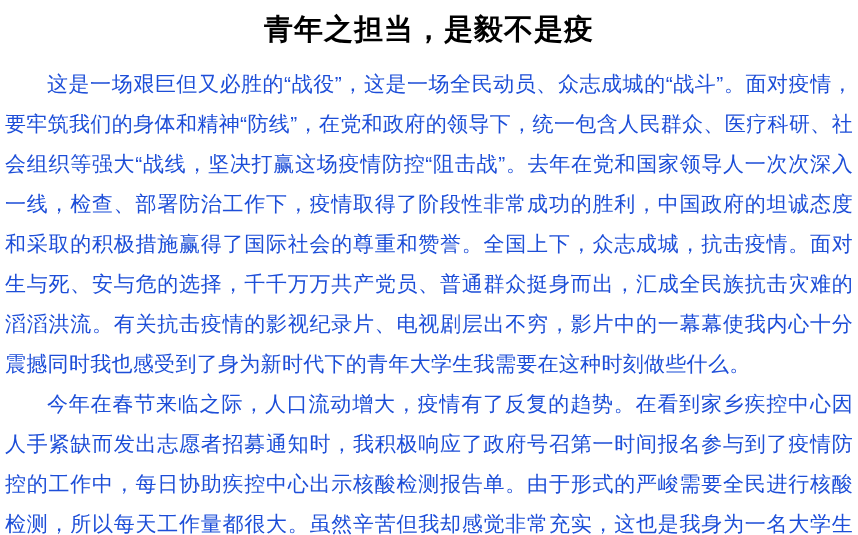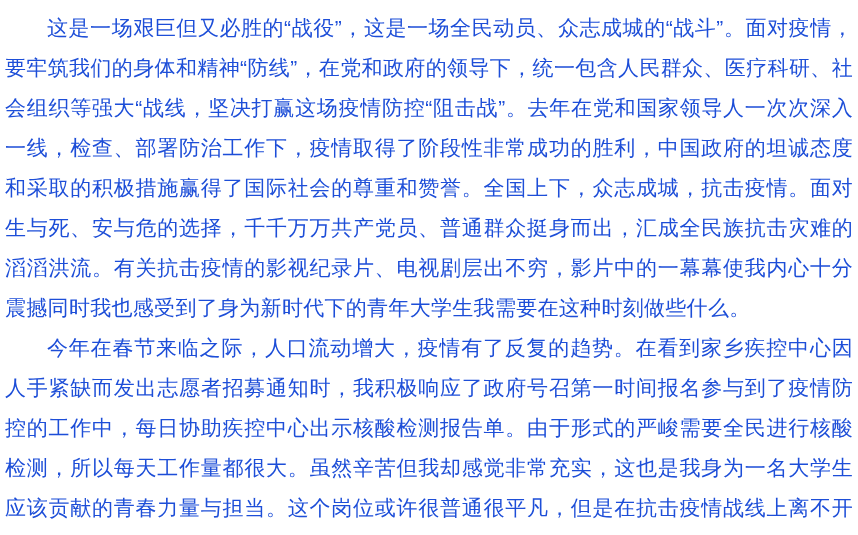--- a/index.html
+++ b/index.html
@@ -38,17 +38,18 @@
     text-align: justify;
     text-justify: inter-ideograph;
     letter-spacing: 0.3px;
     word-break: break-all;
   }
 </style>
 </head>
 <body>
 
 <div class="page">
+  <h1 class="doc-title">青年之担当，是毅不是疫</h1>
   <div class="doc-body">
     <p>这是一场艰巨但又必胜的“战役”，这是一场全民动员、众志成城的“战斗”。面对疫情，要牢筑我们的身体和精神“防线”，在党和政府的领导下，统一包含人民群众、医疗科研、社会组织等强大“战线，坚决打赢这场疫情防控“阻击战”。去年在党和国家领导人一次次深入一线，检查、部署防治工作下，疫情取得了阶段性非常成功的胜利，中国政府的坦诚态度和采取的积极措施赢得了国际社会的尊重和赞誉。全国上下，众志成城，抗击疫情。面对生与死、安与危的选择，千千万万共产党员、普通群众挺身而出，汇成全民族抗击灾难的滔滔洪流。有关抗击疫情的影视纪录片、电视剧层出不穷，影片中的一幕幕使我内心十分震撼同时我也感受到了身为新时代下的青年大学生我需要在这种时刻做些什么。</p>
     <p>今年在春节来临之际，人口流动增大，疫情有了反复的趋势。在看到家乡疾控中心因人手紧缺而发出志愿者招募通知时，我积极响应了政府号召第一时间报名参与到了疫情防控的工作中，每日协助疾控中心出示核酸检测报告单。由于形式的严峻需要全民进行核酸检测，所以每天工作量都很大。虽然辛苦但我却感觉非常充实，这也是我身为一名大学生应该贡献的青春力量与担当。这个岗位或许很普通很平凡，但是在抗击疫情战线上离不开志愿者们无私的奉献。在此次抗击疫情的志愿服务中，使我更加坚定了努力学习的信念，作为新时代的力量，我们应发挥我们的力量来强大自身，强大祖国，社会组织等强大。</p>
   </div>
 </div>
 
 </body></html>

